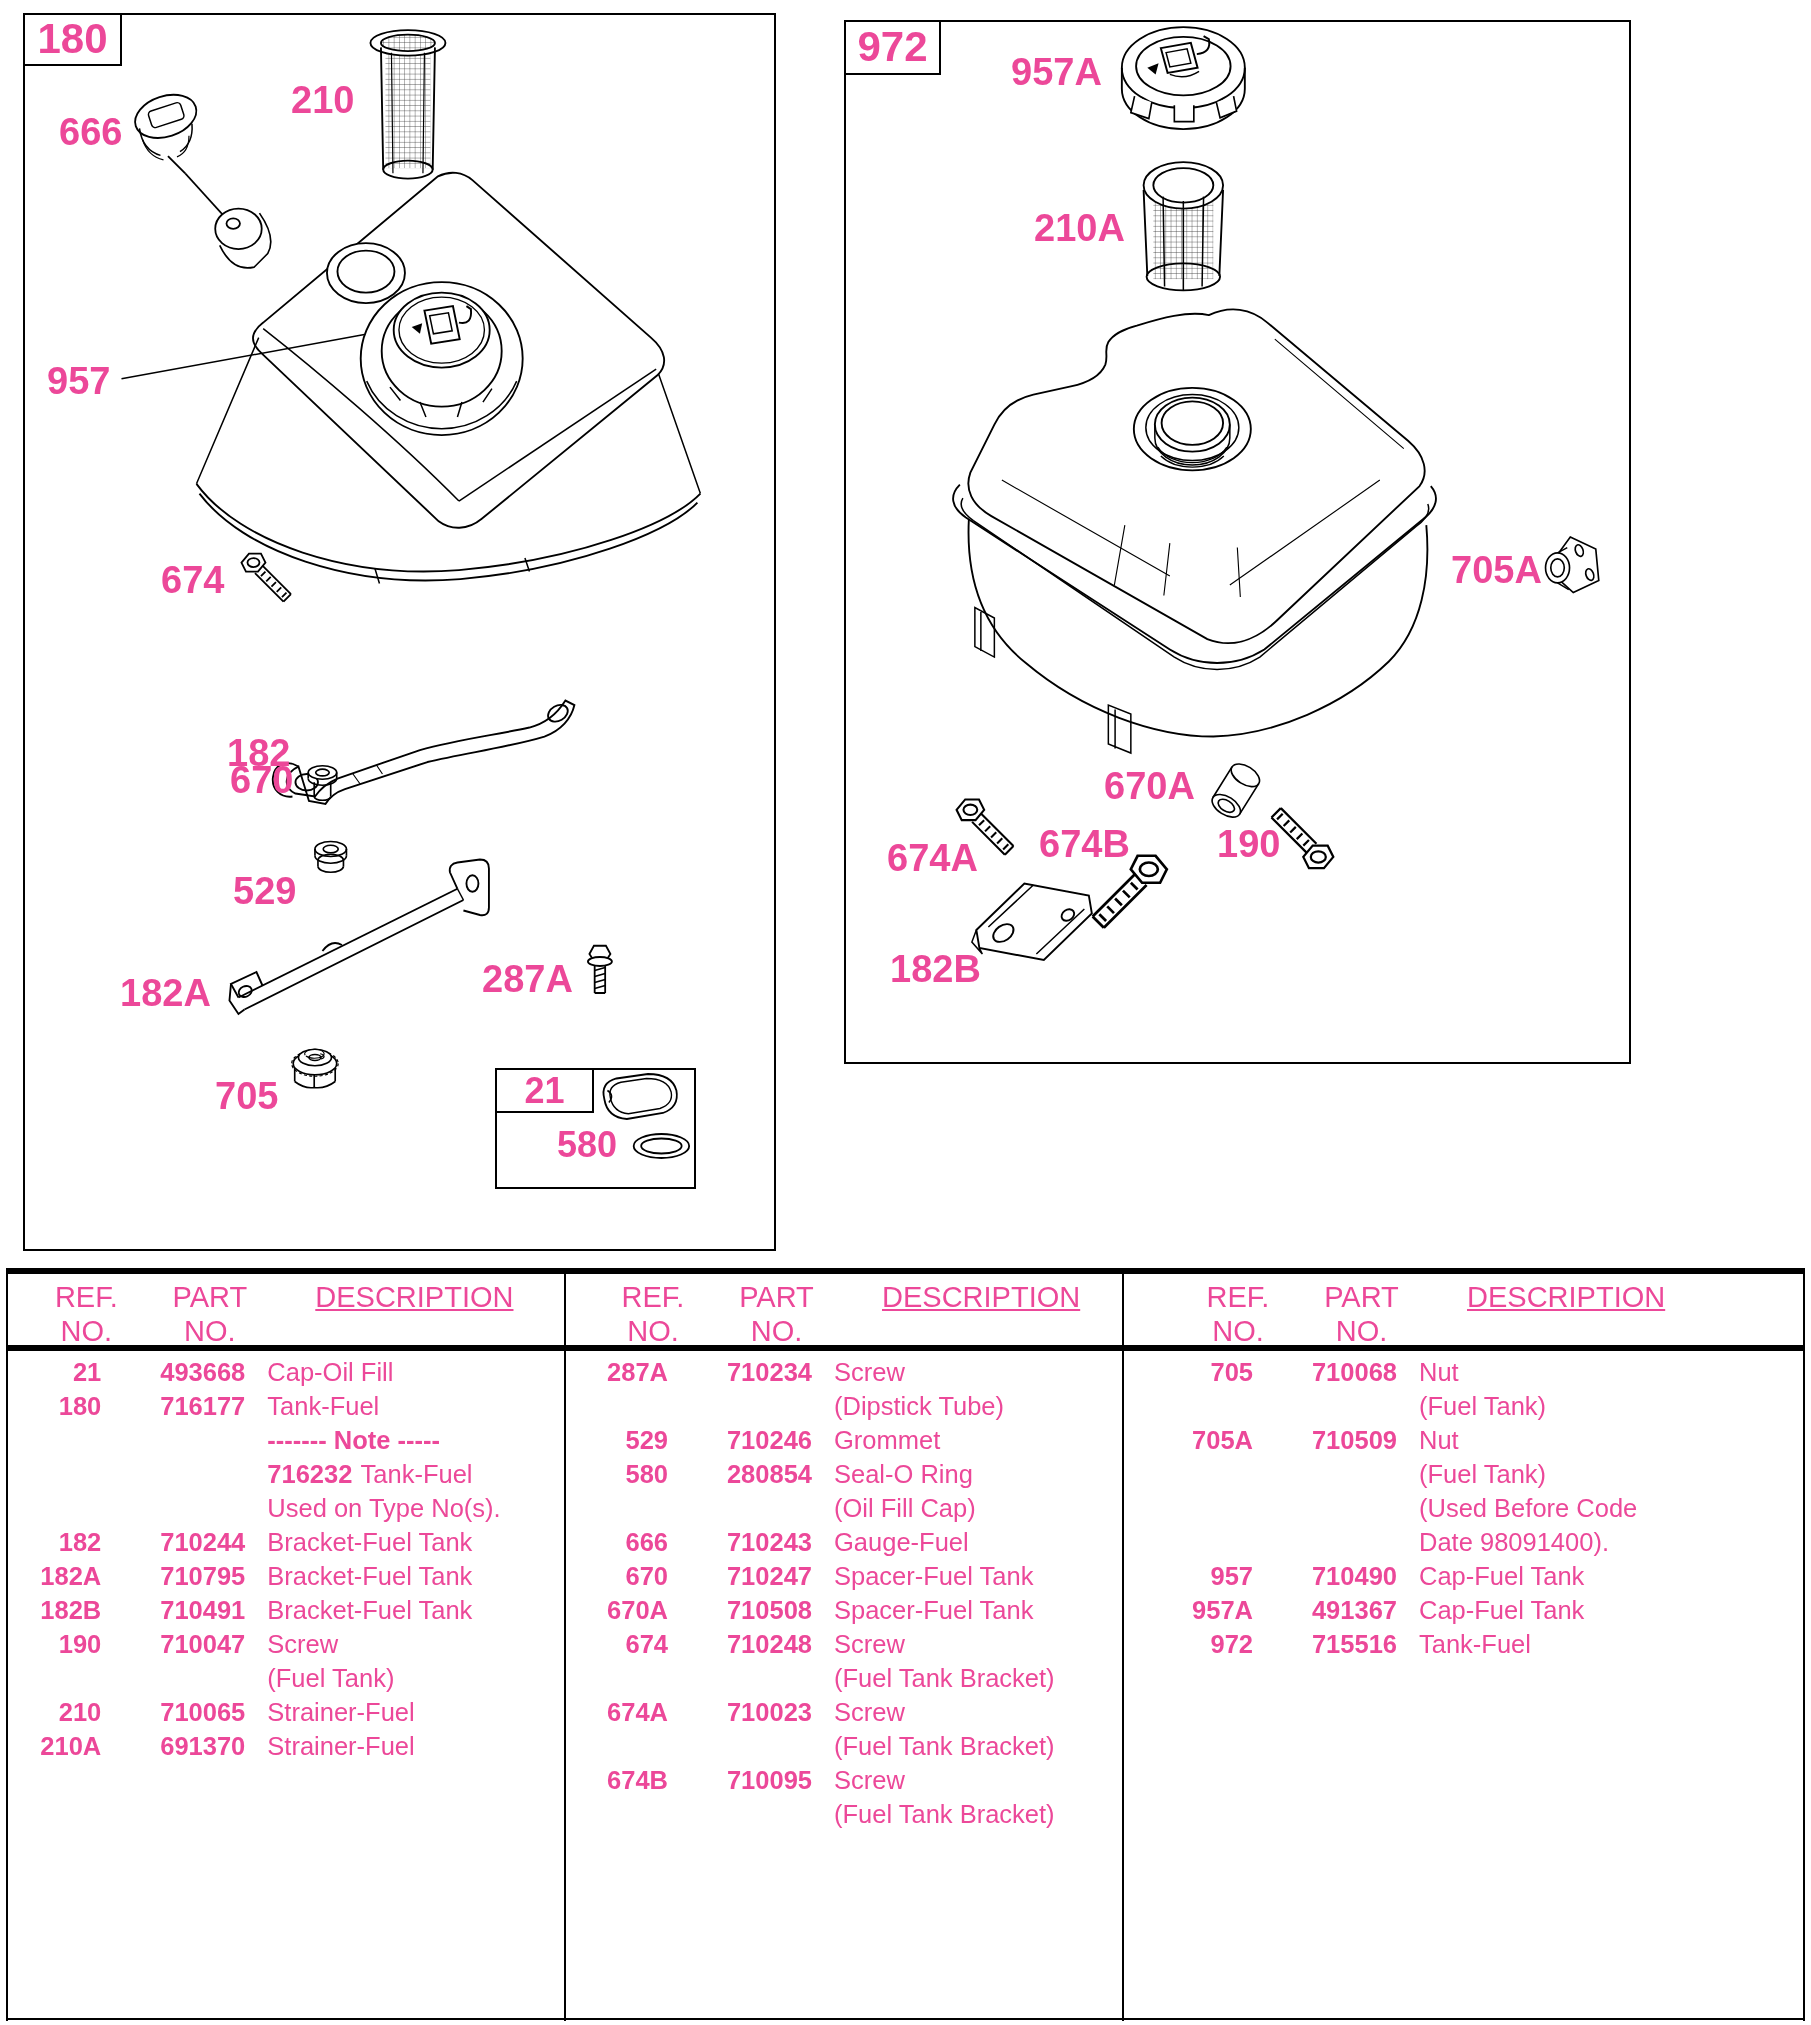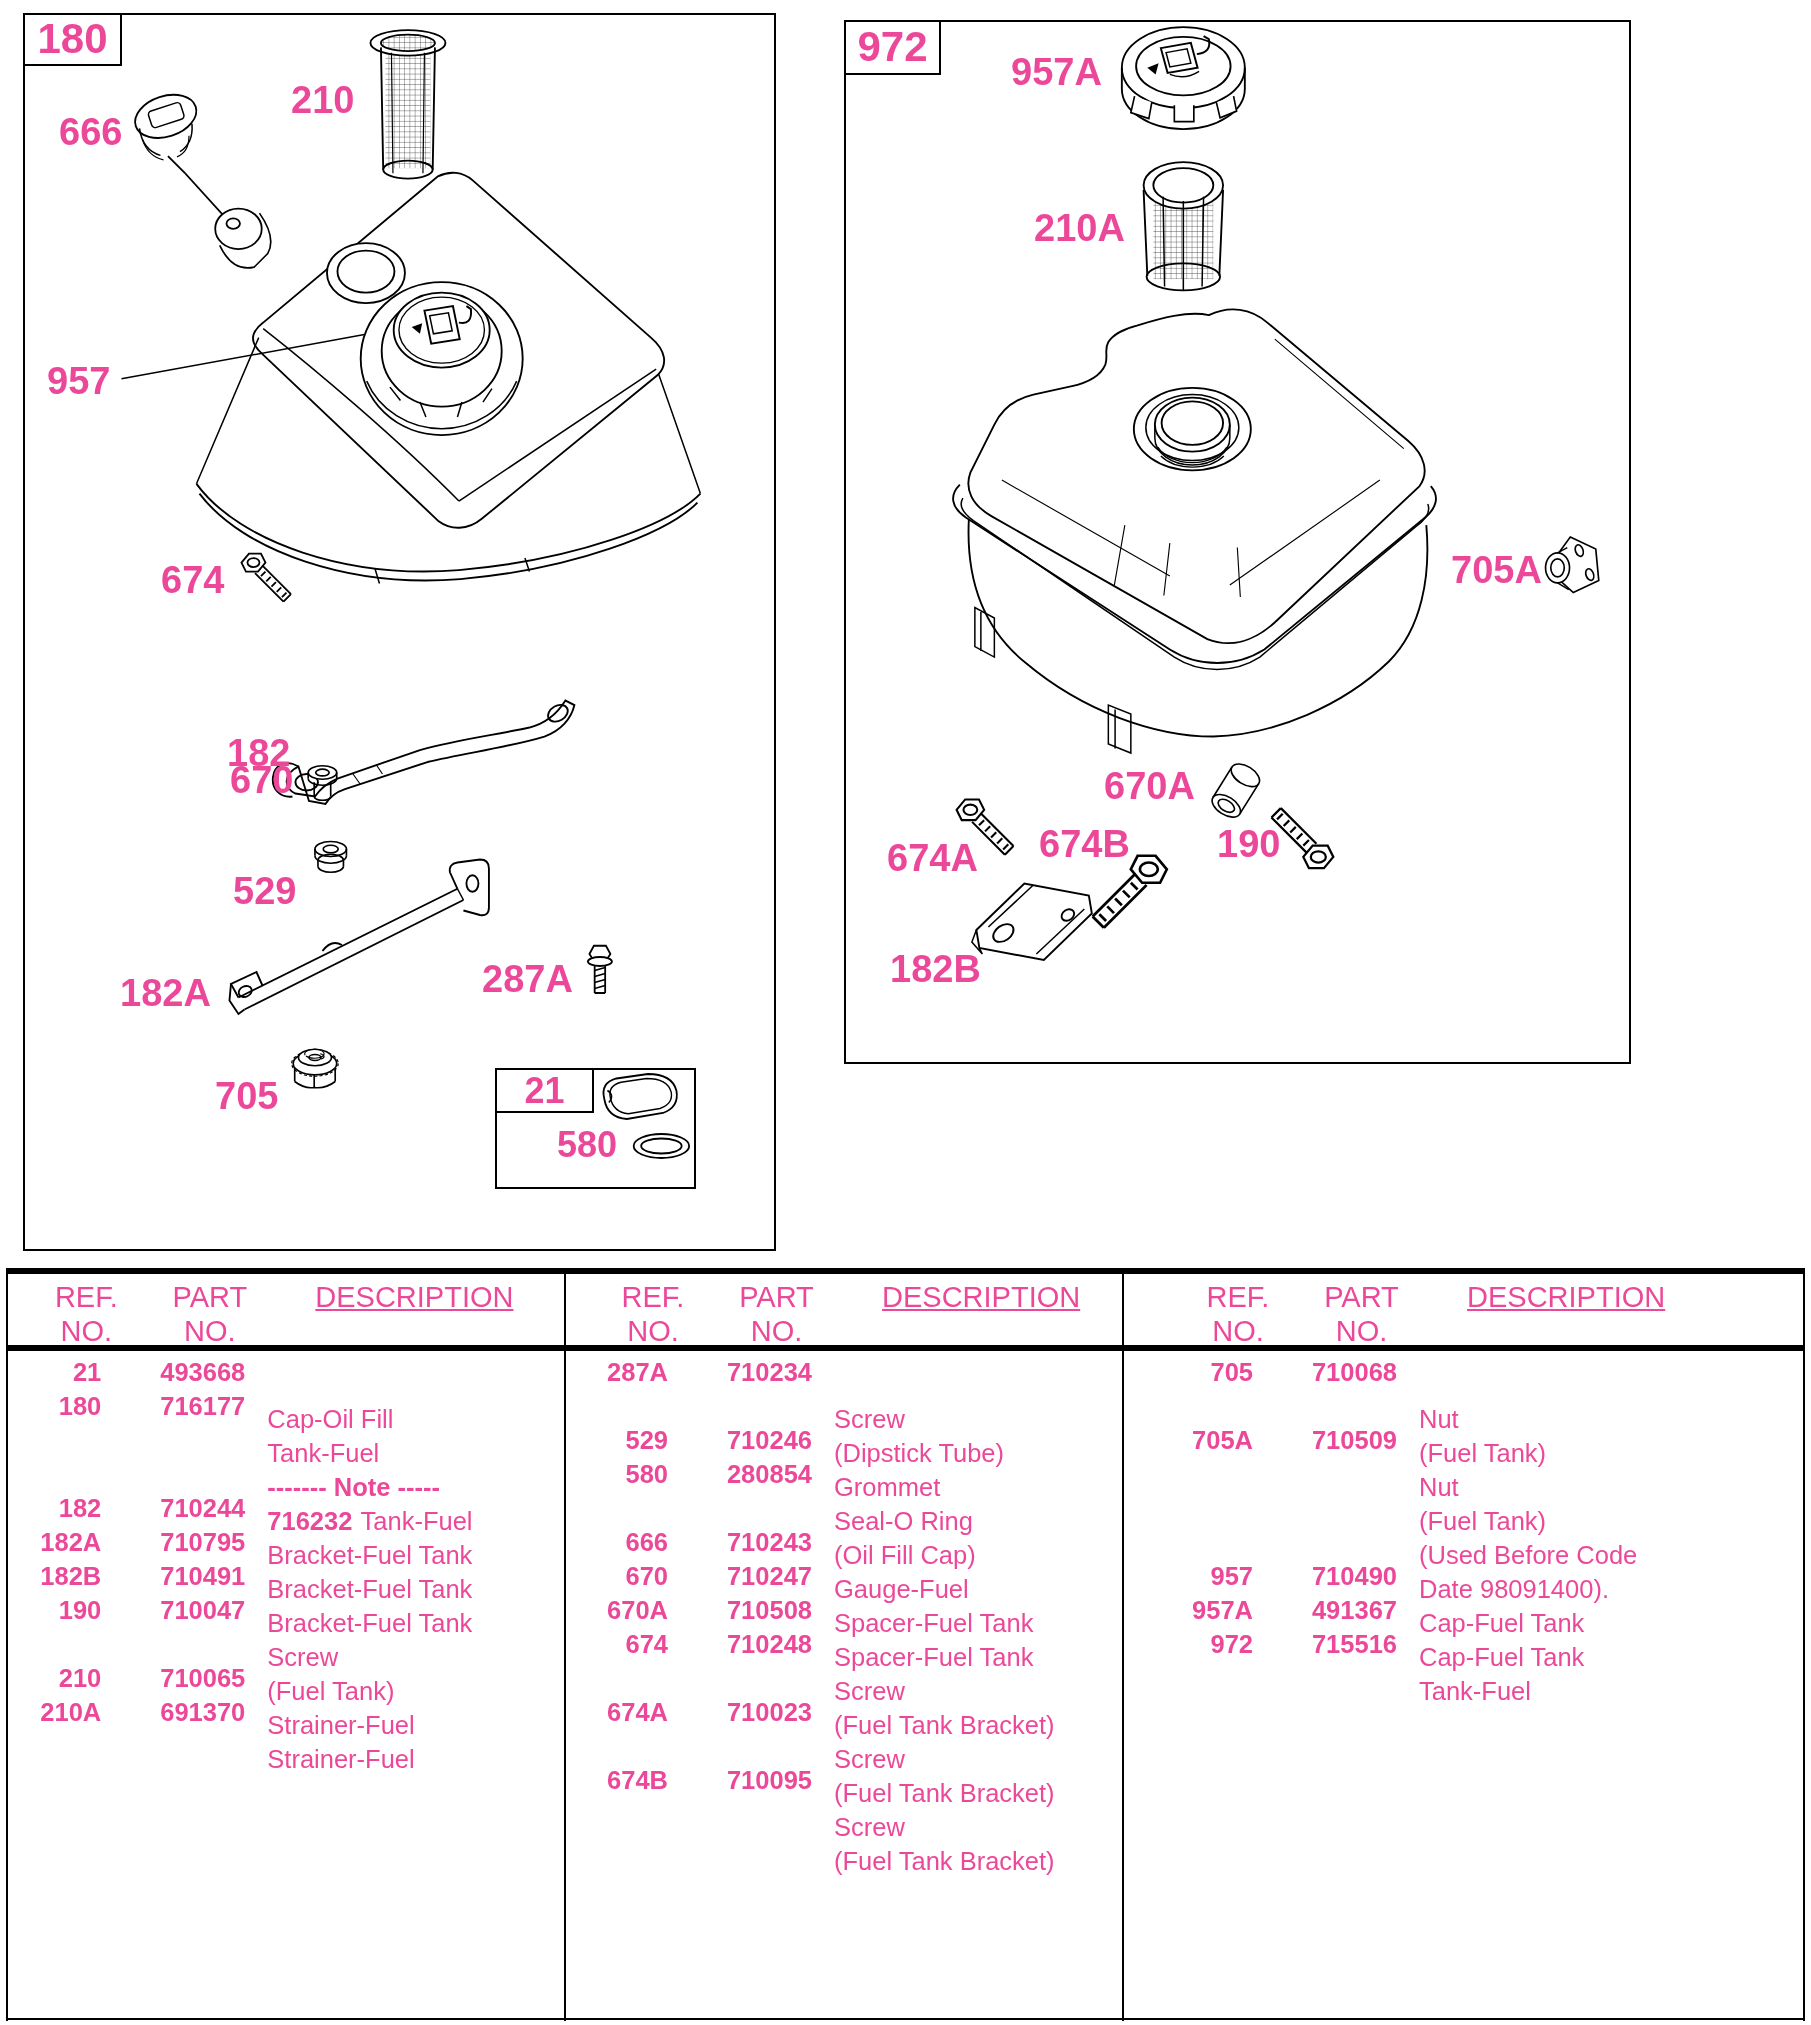--- a/index.html
+++ b/index.html
@@ -15,21 +15,21 @@
   .tbar{position:absolute;background:#000;}
   .tgroup{position:absolute;width:551px;}
   .thead{position:absolute;font-size:29px;line-height:34px;}
   .th-ref{position:absolute;left:22.5px;width:105px;text-align:center;}
   .th-part{position:absolute;left:146px;width:105px;text-align:center;}
   .th-desc{position:absolute;left:304px;white-space:nowrap;text-decoration:underline;}
   .tbody{position:absolute;width:551px;}
   .trow{display:grid;grid-template-columns:90px 122px auto;column-gap:22px;height:34px;
         font-size:25.5px;line-height:34px;white-space:nowrap;}
   .cr,.cp{text-align:right;font-weight:bold;}
-  .cd{text-align:left;margin-top:47px;}
+  .cd{text-align:left;}
   .bold{font-weight:bold;}
   .pinline{font-weight:bold;}
   .sp{margin-left:0.32em;}
   svg{position:absolute;left:0;top:0;}
 </style>
 </head>
 <body>
 
 <div id="page">
 
@@ -305,20 +305,25 @@
             <span class="cr"></span>
             <span class="cp"></span>
             <span class="cd bold">------- Note -----</span>
           </div>
         <div class="trow">
             <span class="cr"></span>
             <span class="cp"></span>
             <span class="cd"><b class="pinline">716232</b><span class="sp">Tank-Fuel</span></span>
           </div>
         <div class="trow">
+            <span class="cr"></span>
+            <span class="cp"></span>
+            <span class="cd">Used on Type No(s).</span>
+          </div>
+        <div class="trow">
             <span class="cr">182</span>
             <span class="cp">710244</span>
             <span class="cd">Bracket-Fuel Tank</span>
           </div>
         <div class="trow">
             <span class="cr">182A</span>
             <span class="cp">710795</span>
             <span class="cd">Bracket-Fuel Tank</span>
           </div>
         <div class="trow">

